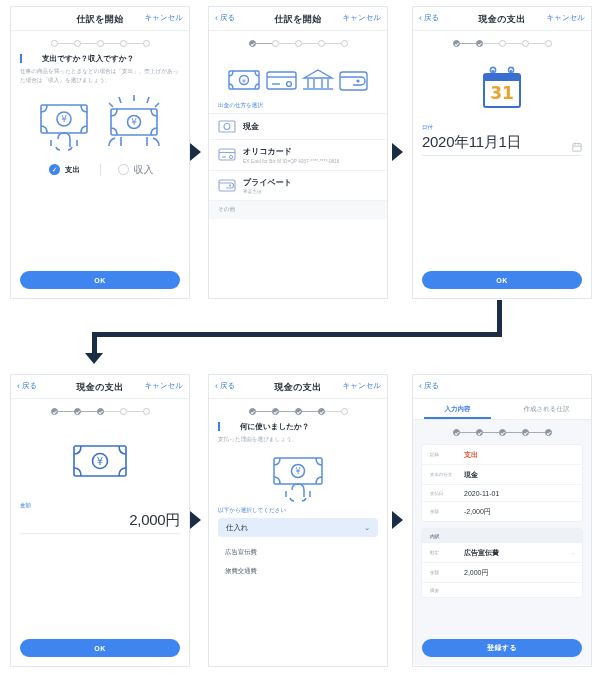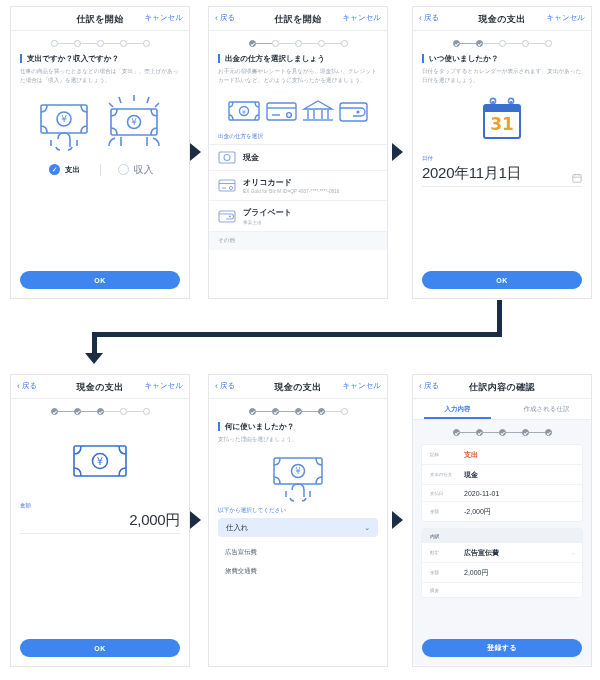--- a/index.html
+++ b/index.html
@@ -75,21 +75,21 @@
     border-left: 1px solid #fff; border-bottom: 1px solid #fff;
     transform: rotate(-45deg);
   }
   .bar { width: 16px; height: 1px; background: #d3d8de; flex: none; }
   .bar.done { background: #a7aeba; }
 
   
   .pbody { padding: 0 9px; }
   .heading {
     font-size: 7.6px; font-weight: 700; color: #26303c;
-    border-left: 2.5px solid #3c7ee8; padding-left: 5px;
+    border-left: 2.5px solid #3c7ee8; padding-left: 20px;
     line-height: 1.25; margin-bottom: 4px;
   }
   .sub { font-size: 5.6px; color: #9aa5b1; line-height: 1.55; }
 
   
   .illus { display: flex; align-items: center; justify-content: center; }
 
   
   .seclabel {
     font-size: 5.6px; color: #3c7ee8; padding: 5px 9px 3px 9px;
@@ -228,24 +228,20 @@
       <div class="dot done"></div>
         <div class="bar done"></div>
       <div class="dot"></div>
         <div class="bar"></div>
       <div class="dot"></div>
         <div class="bar"></div>
       <div class="dot"></div>
         <div class="bar"></div>
       <div class="dot"></div>
     </div>
-    <div class="pbody">
-      <div class="heading">出金の仕方を選択しましょう</div>
-      <div class="sub">お手元の領収書やレシートを見ながら、現金払い、クレジットカード払いなど、どのように支払ったかを選びましょう。</div>
-    </div>
     <div class="illus" style="margin-top:9px;">
       <svg width="150" height="34" viewBox="0 0 150 34">
         <g fill="none" stroke="#5b8ee0" stroke-width="1.4">
           <rect x="6" y="8" width="30" height="18" rx="1"></rect>
           <circle cx="21" cy="17" r="4.5"></circle>
           <path d="M6 13 q4 0 4-5 M36 13 q-4 0-4-5 M6 21 q4 0 4 5 M36 21 q-4 0-4 5"></path>
           <rect x="44" y="9" width="29" height="17" rx="2"></rect>
           <path d="M44 14 h29"></path>
           <path d="M49 21 h8"></path>
           <circle cx="66" cy="21" r="2.4"></circle>
@@ -310,24 +306,20 @@
       <div class="dot done"></div>
         <div class="bar done"></div>
       <div class="dot done"></div>
         <div class="bar"></div>
       <div class="dot"></div>
         <div class="bar"></div>
       <div class="dot"></div>
         <div class="bar"></div>
       <div class="dot"></div>
     </div>
-    <div class="pbody">
-      <div class="heading">いつ使いましたか？</div>
-      <div class="sub">日付をタップするとカレンダーが表示されます。支出があった日付を選びましょう。</div>
-    </div>
     <div class="illus" style="margin-top:12px;">
       <svg width="48" height="46" viewBox="0 0 48 46">
         <path d="M15 4 v5 M33 4 v5" stroke="#5b8ee0" stroke-width="2" fill="none"></path>
         <circle cx="15" cy="4" r="2.6" fill="none" stroke="#5b8ee0" stroke-width="1.6"></circle>
         <circle cx="33" cy="4" r="2.6" fill="none" stroke="#5b8ee0" stroke-width="1.6"></circle>
         <rect x="6" y="8" width="36" height="33" rx="2" fill="#fff" stroke="#3a6fd0" stroke-width="2"></rect>
         <rect x="6" y="8" width="36" height="7" fill="#3a6fd0"></rect>
         <text x="24" y="33" font-size="17" font-weight="bold" fill="#e9a32c" text-anchor="middle" font-family="DejaVu Sans, sans-serif">31</text>
       </svg>
     </div>
@@ -429,21 +421,20 @@
     <div class="opt">広告宣伝費</div>
     <div class="opt">旅費交通費</div>
   </div>
 
   <div class="panel p6">
     <div class="nav">
       <div class="nav-back">
         <span class="chev">‹</span>
         <span>戻る</span>
       </div>
-      <div class="nav-title">仕訳内容の確認</div>
     </div>
     <div class="tabbar">
       <div class="tab active">入力内容</div>
       <div class="tab">作成される仕訳</div>
     </div>
     <div class="cwrap" style="height:245px;">
       <div class="steps" style="padding:2px 0 9px 0;">
         <div class="dot done"></div>
           <div class="bar done"></div>
         <div class="dot done"></div>

